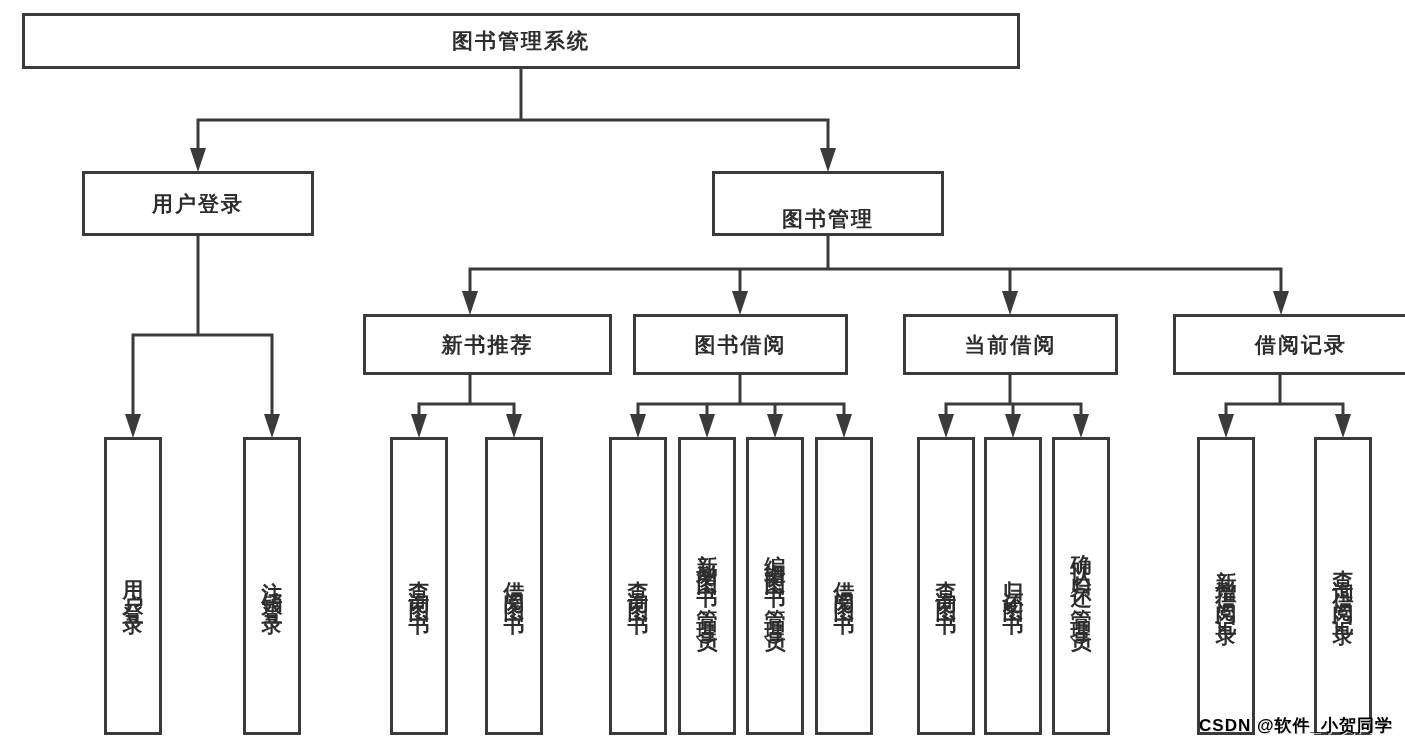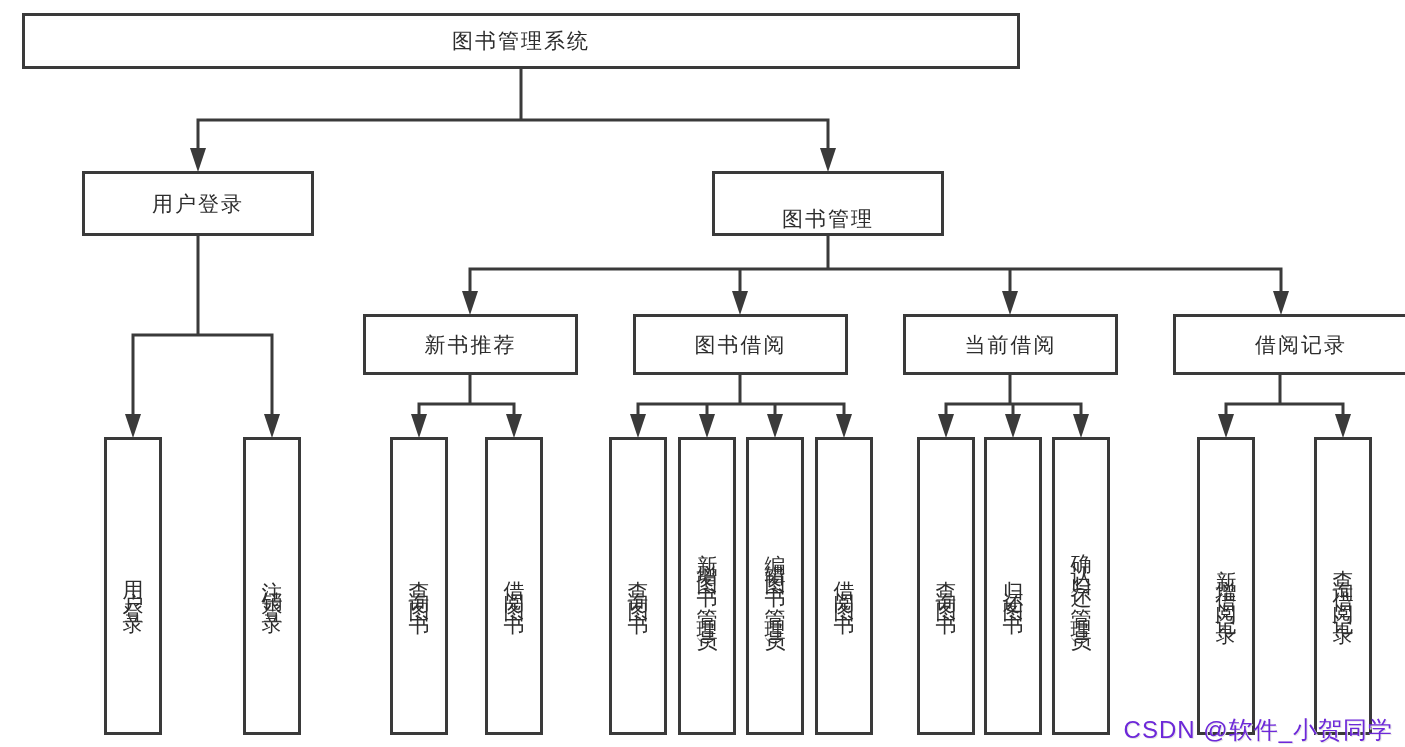--- a/index.html
+++ b/index.html
@@ -6,20 +6,21 @@
     margin: 0; padding: 0;
     background: #ffffff;
     font-family: "Liberation Sans", "DejaVu Sans", sans-serif;
   }
   #canvas {
     position: relative;
     width: 1405px;
     height: 747px;
     background: #ffffff;
     overflow: hidden;
+    font-weight: bold;
   }
   #connectors {
     position: absolute;
     left: 0; top: 0;
     width: 1405px; height: 747px;
   }
   .node {
     position: absolute;
     box-sizing: border-box;
     border: 3px solid #3a3a3a;
@@ -39,22 +40,22 @@
     writing-mode: vertical-rl;
     text-orientation: mixed;
     letter-spacing: 11px;
     white-space: nowrap;
     font-size: 21px;
   }
   .watermark {
     position: absolute;
     right: 12px;
     top: 714px;
-    font-size: 24px;
-    color: #6d28d9;
+    font-size: 17px;
+    color: #000000;
     letter-spacing: 1px;
     z-index: 3;
     text-shadow: 1px 1px 0 #e6e6e6;
   }
 </style>
 </head>
 <body>
 
 <div id="canvas">
 
@@ -105,21 +106,21 @@
     <span class="hlabel">图书管理系统</span>
   </div>
 
   <div class="node" style="left:82px; top:171px; width:232px; height:65px;">
     <span class="hlabel">用户登录</span>
   </div>
   <div class="node" style="left:712px; top:171px; width:232px; height:65px;align-items:flex-end;">
     <span class="hlabel">图书管理</span>
   </div>
 
-  <div class="node" style="left:363px; top:314px; width:215px; height:61px;">
+  <div class="node" style="left:363px; top:314px; width:249px; height:61px;">
     <span class="hlabel">新书推荐</span>
   </div>
   <div class="node" style="left:903px; top:314px; width:215px; height:61px;">
     <span class="hlabel">当前借阅</span>
   </div>
   <div class="node" style="left:633px; top:314px; width:215px; height:61px;">
     <span class="hlabel">图书借阅</span>
   </div>
   <div class="node" style="left:1173px; top:314px; width:256px; height:61px;">
     <span class="hlabel">借阅记录</span>

